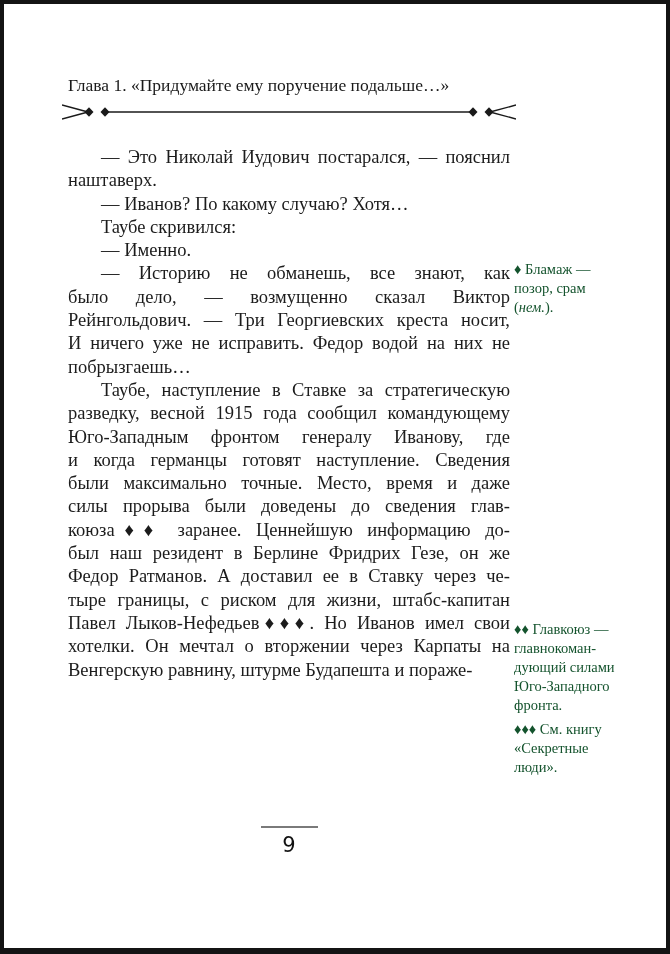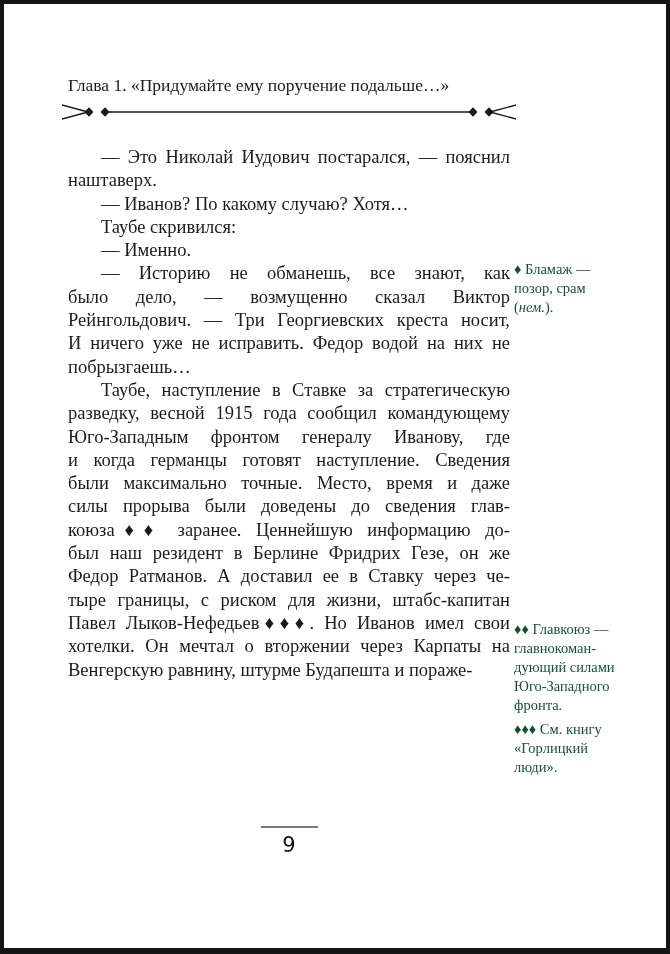--- a/index.html
+++ b/index.html
@@ -121,21 +121,21 @@
         </div>
         <div class="note" style="top: 600px; margin-top: 16px;">
           <div class="note-line"><span>♦♦ Главкоюз —</span></div>
           <div class="note-line"><span>главнокоман-</span></div>
           <div class="note-line"><span>дующий силами</span></div>
           <div class="note-line"><span>Юго-Западного</span></div>
           <div class="note-line"><span>фронта.</span></div>
         </div>
         <div class="note" style="top: 716px;">
           <div class="note-line"><span>♦♦♦ См. книгу</span></div>
-          <div class="note-line"><span>«Горлицкий</span></div>
+          <div class="note-line"><span>«Секретные</span></div>
           <div class="note-line"><span>люди».</span></div>
         </div>
       </aside>
 
     <footer class="page-footer">
       <div class="footer-rule"></div>
       <div class="page-number">9</div>
     </footer>
 
   </div>

